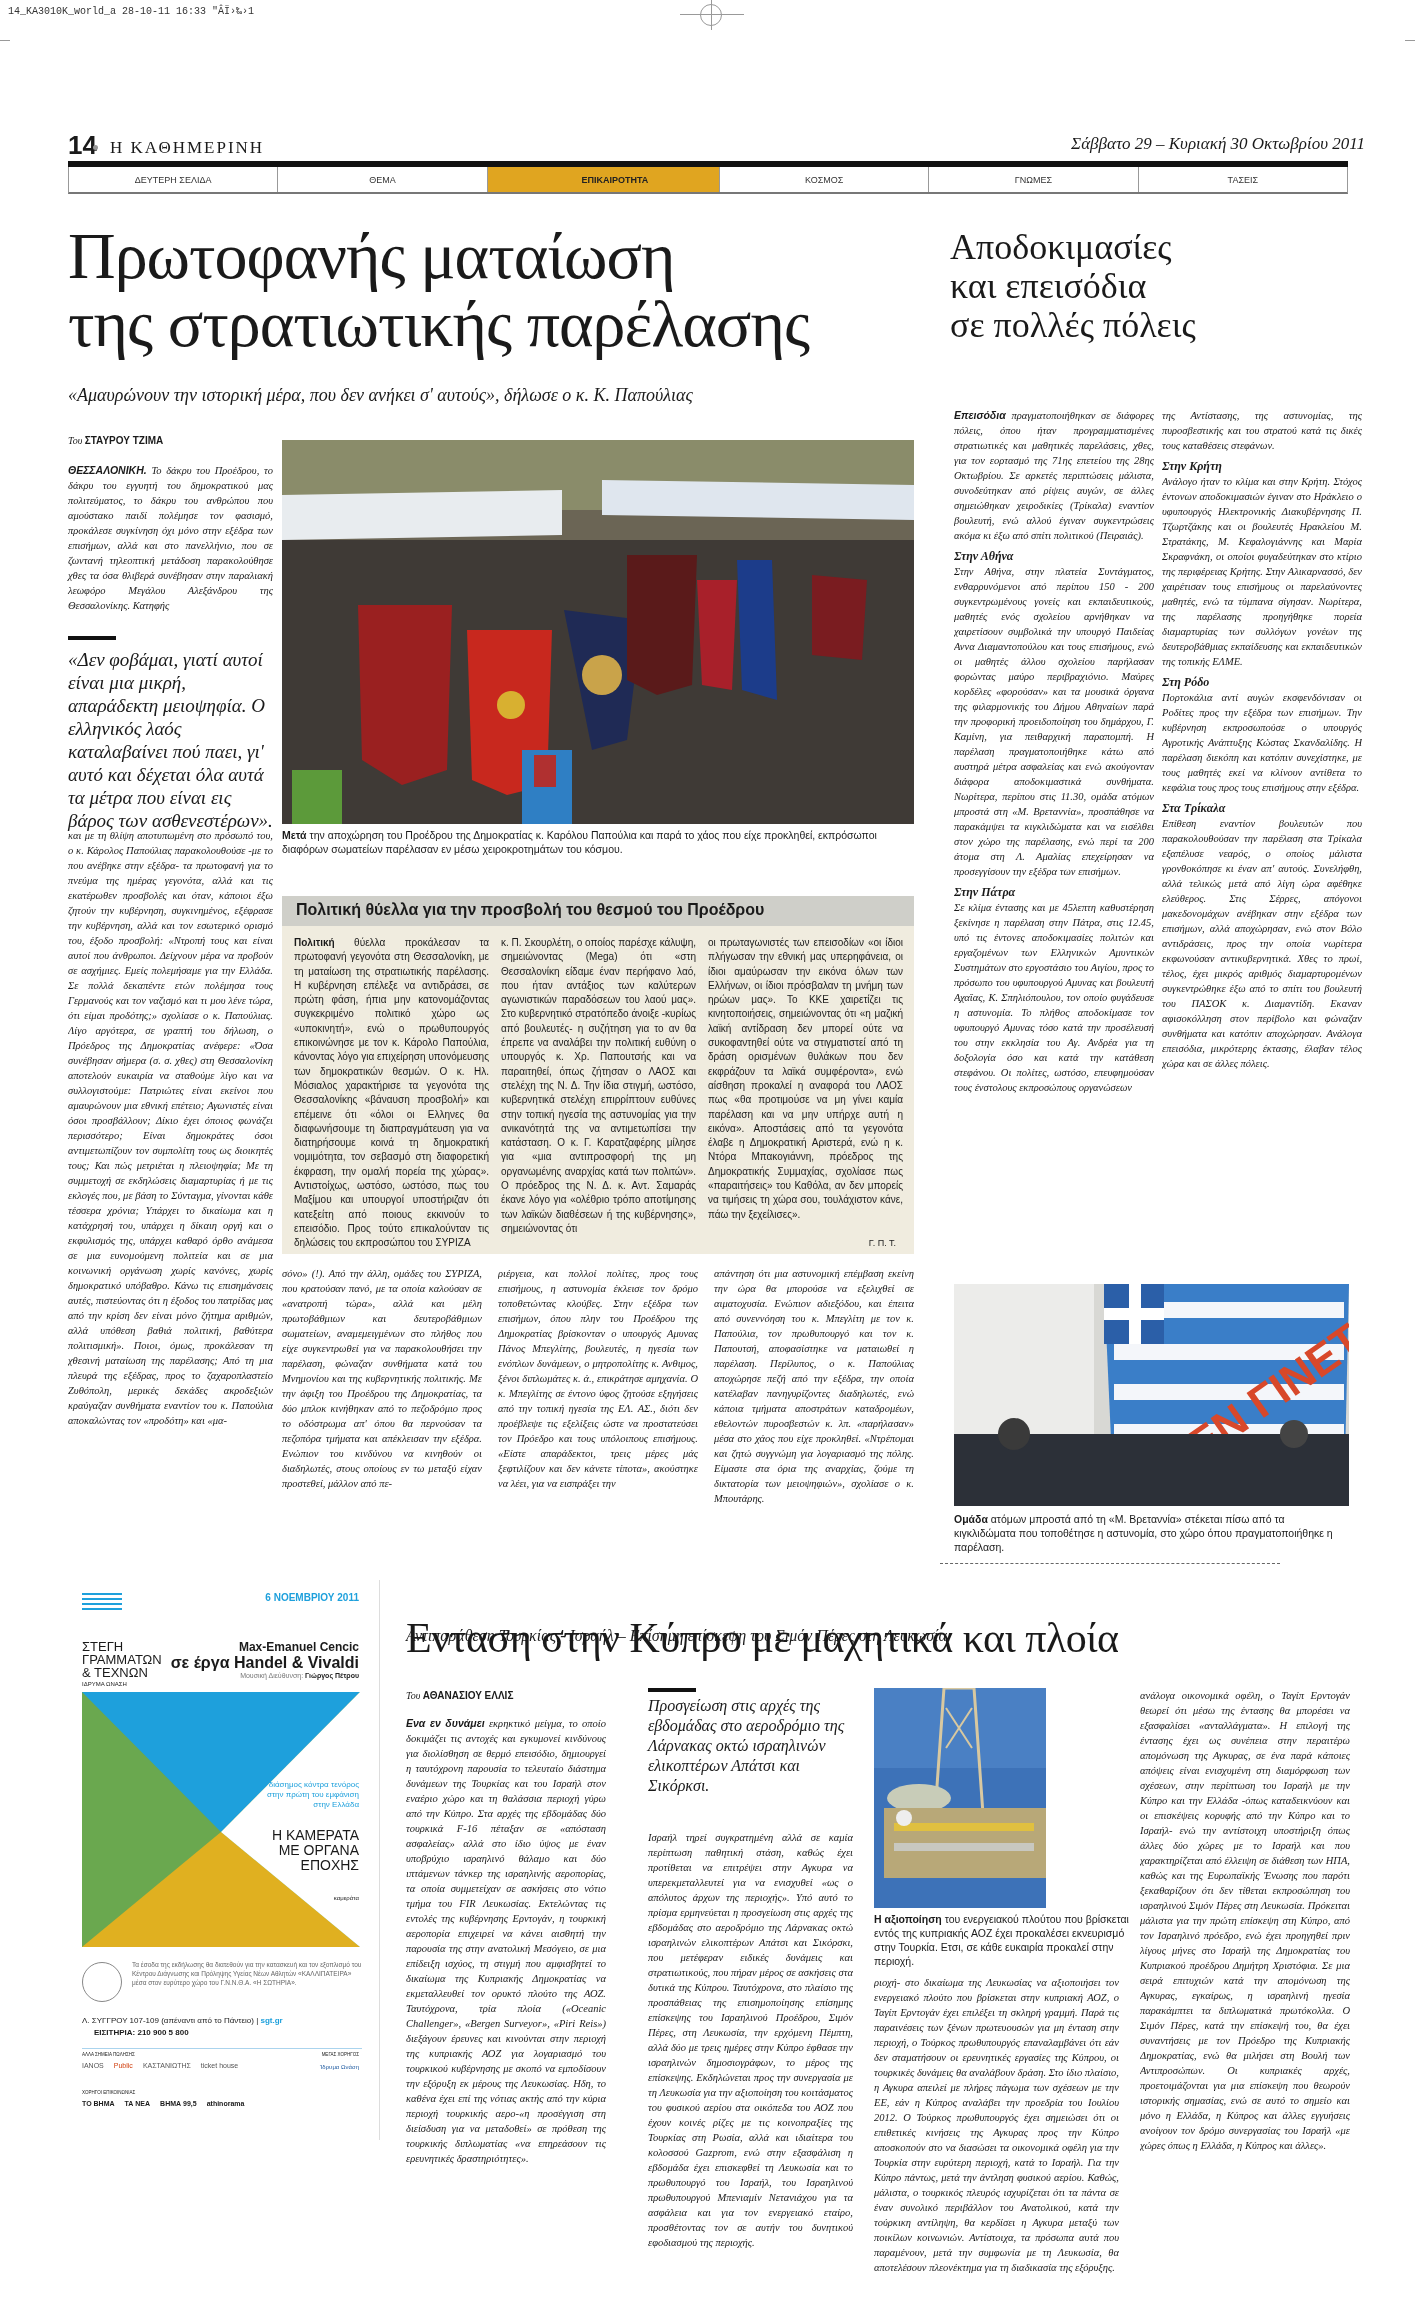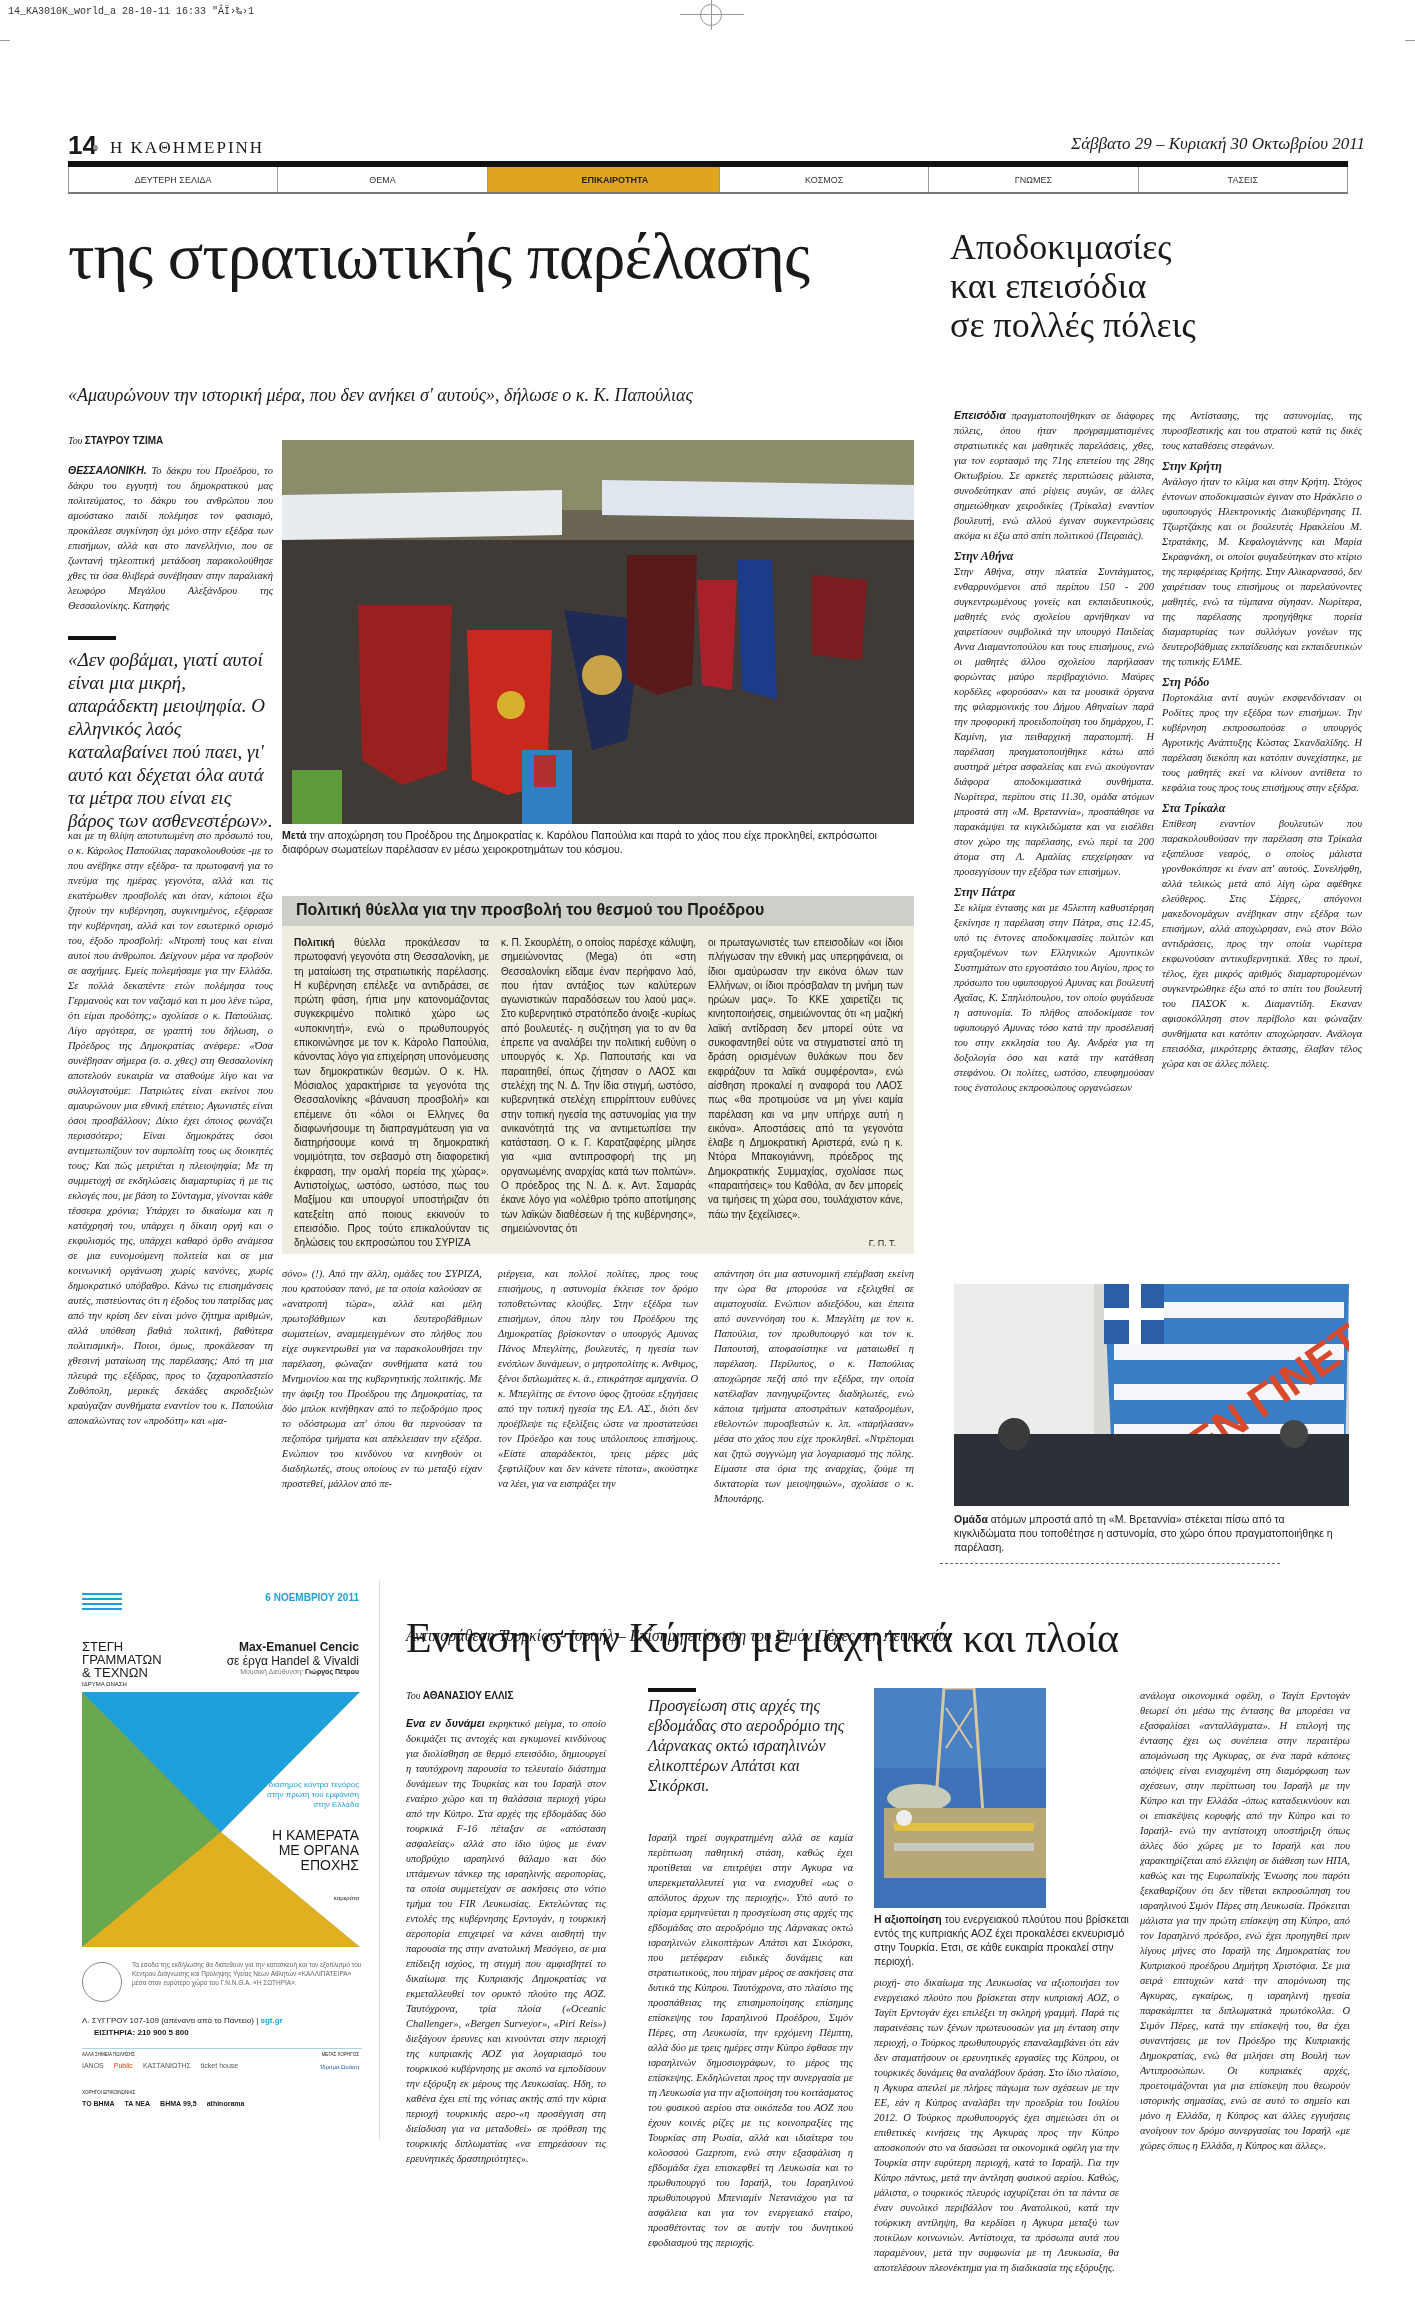--- a/index.html
+++ b/index.html
@@ -62,20 +62,21 @@
 <div class="nav">
   <div class="nav-item">ΔΕΥΤΕΡΗ ΣΕΛΙΔΑ</div>
   <div class="nav-item">ΘΕΜΑ</div>
   <div class="nav-item active">ΕΠΙΚΑΙΡΟΤΗΤΑ</div>
   <div class="nav-item">ΚΟΣΜΟΣ</div>
   <div class="nav-item">ΓΝΩΜΕΣ</div>
   <div class="nav-item">ΤΑΣΕΙΣ</div>
 </div>
 
 <div class="headline">
+  <div>Πρωτοφανής ματαίωση</div>
   <div>της στρατιωτικής παρέλασης</div>
 </div>
 <div class="subhead">«Αμαυρώνουν την ιστορική μέρα, που δεν ανήκει σ' αυτούς», δήλωσε ο κ. Κ. Παπούλιας</div>
 <div class="byline">
   <span>Του</span>
   <b>ΣΤΑΥΡΟΥ ΤΖΙΜΑ</b>
 </div>
 
 <div class="col" style="left:68px;top:463px;width:205px;">
   <b class="lead">ΘΕΣΣΑΛΟΝΙΚΗ.</b>
@@ -182,21 +183,21 @@
   </div>
   <div style="position:absolute;right:20px;top:12px;color:#1ea0dc;font-family:'Liberation Sans',sans-serif;font-weight:bold;font-size:10px;">6 ΝΟΕΜΒΡΙΟΥ 2011</div>
   <div style="position:absolute;left:32px;top:60px;font-family:'Liberation Sans',sans-serif;font-size:13px;line-height:13px;">
     <div>ΣΤΕΓΗ</div>
     <div>ΓΡΑΜΜΑΤΩΝ</div>
     <div>&amp; ΤΕΧΝΩΝ</div>
     <div style="font-size:6px;line-height:10px;">ΙΔΡΥΜΑ ΩΝΑΣΗ</div>
   </div>
   <div style="position:absolute;right:20px;top:60px;text-align:right;font-family:'Liberation Sans',sans-serif;">
     <div style="font-weight:bold;font-size:12px;">Max-Emanuel Cencic</div>
-    <div style="font-weight:normal;font-size:12px;">σε έργα Handel &amp; Vivaldi</div>
+    <div style="font-weight:bold;font-size:16px;">σε έργα Handel &amp; Vivaldi</div>
     <div style="font-size:7px;color:#777;">
       <span>Μουσική Διεύθυνση:</span>
       <b style="color:#222;">Γιώργος Πέτρου</b>
     </div>
   </div>
   <svg style="position:absolute;left:32px;top:112px;" width="278" height="255" viewBox="0 0 278 255">
     <rect width="278" height="255" fill="#6aa84f"></rect>
     <polygon points="0,0 278,0 139,140" fill="#1ea0dc"></polygon>
     <polygon points="0,255 139,140 278,255" fill="#e0b020"></polygon>
     <polygon points="139,140 278,0 278,255" fill="#ffffff"></polygon>

